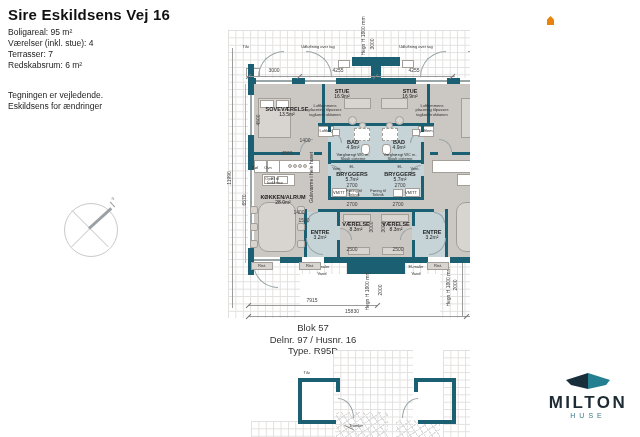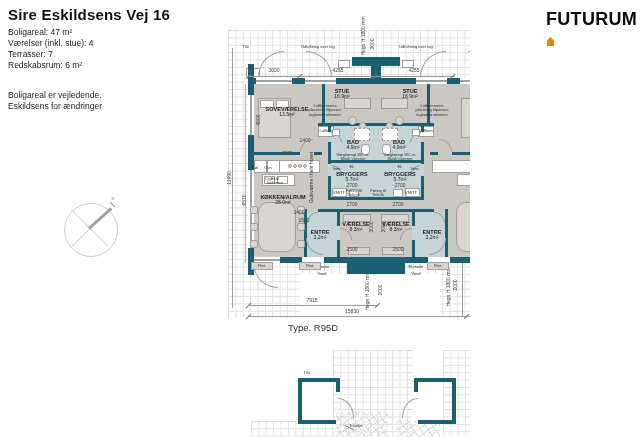--- a/index.html
+++ b/index.html
@@ -42,28 +42,28 @@
   #milton .msub{font-size:7px;color:#3a7a85;letter-spacing:4px;line-height:8px;}
   .hatch{position:absolute;background-image:repeating-linear-gradient(55deg,#ddd 0 1px,transparent 1px 6px),repeating-linear-gradient(-35deg,#ddd 0 1px,transparent 1px 6px);}
   .blok{font-size:9.5px;line-height:11.5px;color:#333;text-align:center;}
 </style>
 </head>
 <body>
 
 <div id="stage">
 
   <div id="info-title">Sire Eskildsens Vej 16</div>
-  <div class="spec" style="top:27px">Boligareal: 47 m²</div>
+  <div class="spec" style="top:27px">Boligareal: 95 m²</div>
   <div class="spec" style="top:38px">Værelser (inkl. stue): 4</div>
   <div class="spec" style="top:49px">Terrasser: 7</div>
   <div class="spec" style="top:60px">Redskabsrum: 6 m²</div>
-  <div class="spec" style="top:90px">Boligareal er vejledende.</div>
+  <div class="spec" style="top:90px">Tegningen er vejledende.</div>
   <div class="spec" style="top:101px">Eskildsens for ændringer</div>
 
-  <div id="futurum"><span>FUTURUM</span><span class="mark"></span></div>
+  <div id="futurum"><span class="mark"></span></div>
 
   <div class="abs" style="left:64px;top:203px;width:52px;height:52px;border:1px solid #c9c9c9;border-radius:50%;"></div>
   <div class="abs" style="left:64px;top:228px;width:52px;height:1px;background:#d4d4d4;transform:rotate(45deg);"></div>
   <div class="abs" style="left:64px;top:228px;width:52px;height:1px;background:#d4d4d4;transform:rotate(-45deg);"></div>
   <div class="abs" style="left:89px;top:227px;width:30px;height:3px;background:#9aa0a4;transform-origin:0 50%;transform:rotate(-42deg);"></div>
   <div class="abs" style="left:109px;top:204px;width:7px;height:1px;background:#9aa0a4;transform:rotate(48deg);"></div>
   <div class="t" style="left:110px;top:196px;width:12px;color:#8a949a;">N</div>
 
   <div class="grid" style="left:228px;top:30px;width:242px;height:288px;overflow:hidden;">
 
@@ -330,20 +330,22 @@
   <div class="t" style="left:240px;top:44px;width:24px;">Tilv.</div>
 
   <div class="f" style="left:251px;top:262px;width:22px;height:8px;"></div>
   <div class="t" style="left:252px;top:263px;width:40px;">Rist.</div>
   <div class="f" style="left:299px;top:262px;width:22px;height:8px;"></div>
   <div class="t" style="left:300px;top:263px;width:40px;">Rist.</div>
   <div class="f" style="left:427px;top:262px;width:22px;height:8px;"></div>
   <div class="t" style="left:428px;top:263px;width:40px;">Rist.</div>
 
   <div class="abs blok" style="left:233px;top:322px;width:160px;">
+    <div>Blok 57</div>
+    <div>Delnr. 97 / Husnr. 16</div>
     <div>Type. R95D</div>
   </div>
 
   <div class="grid" style="left:333px;top:350px;width:80px;height:87px;"></div>
   <div class="grid" style="left:443px;top:350px;width:27px;height:87px;"></div>
   <div class="grid" style="left:251px;top:421px;width:84px;height:16px;"></div>
   <div class="hatch" style="left:336px;top:412px;width:52px;height:25px;"></div>
   <div class="hatch" style="left:396px;top:420px;width:44px;height:17px;"></div>
 
   <div class="w" style="left:298px;top:378px;width:42px;height:4px;"></div>
@@ -355,14 +357,22 @@
   <div class="w" style="left:414px;top:378px;width:42px;height:4px;"></div>
   <div class="w" style="left:452px;top:378px;width:4px;height:46px;"></div>
   <div class="w" style="left:418px;top:420px;width:38px;height:4px;"></div>
   <div class="w" style="left:414px;top:378px;width:4px;height:14px;"></div>
   <div class="arc a-tl" style="left:402px;top:398px;width:16px;height:20px;"></div>
 
   <div class="t" style="left:301px;top:370px;width:24px;">Tilv.</div>
   <div class="dl" style="left:344px;top:427px;width:10px;height:1px;transform:rotate(25deg);background:#777;"></div>
   <div class="t" style="left:346px;top:423px;width:40px;">Tromler</div>
 
+  <div id="milton">
+    <svg width="46" height="18" viewBox="0 0 46 18">
+      <polygon points="1,8 23,1 23,17 6,13" fill="#182f3b"></polygon>
+      <polygon points="23,1 45,8 41,13 23,17" fill="#247f90"></polygon>
+    </svg>
+    <div class="mname">MILTON</div>
+    <div class="msub">HUSE</div>
+  </div>
 
 </div>
 
 </body></html>

